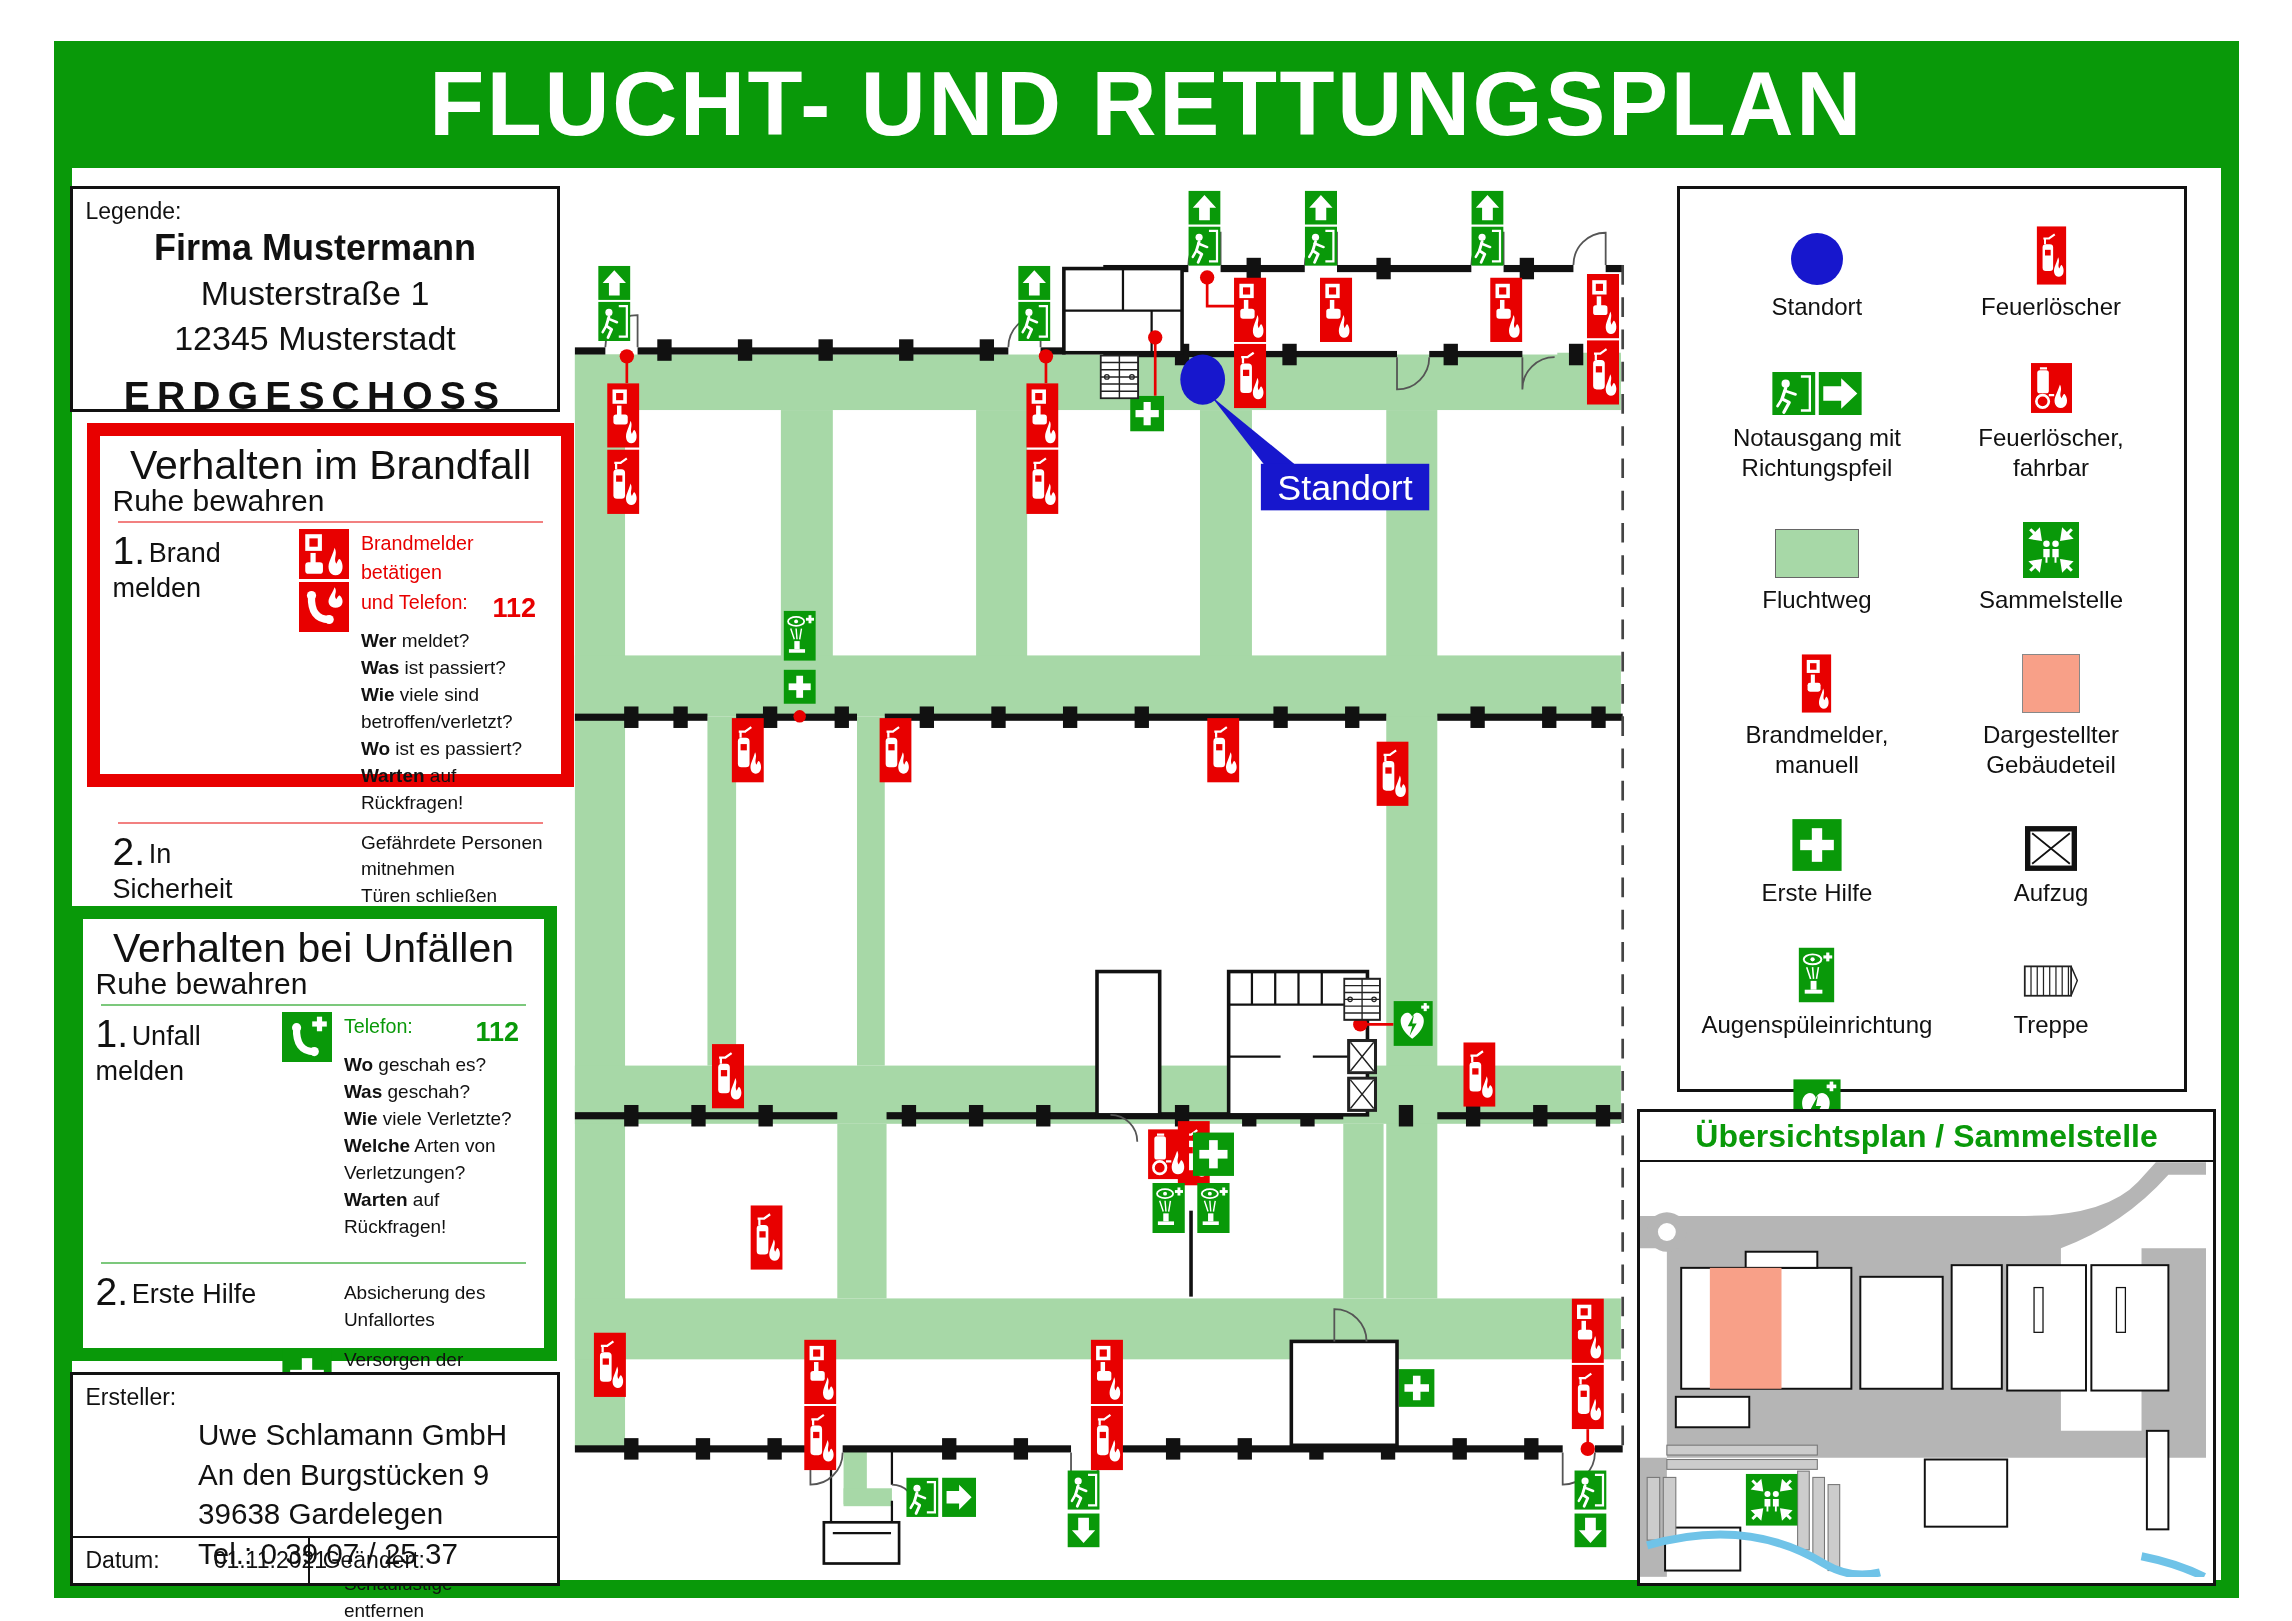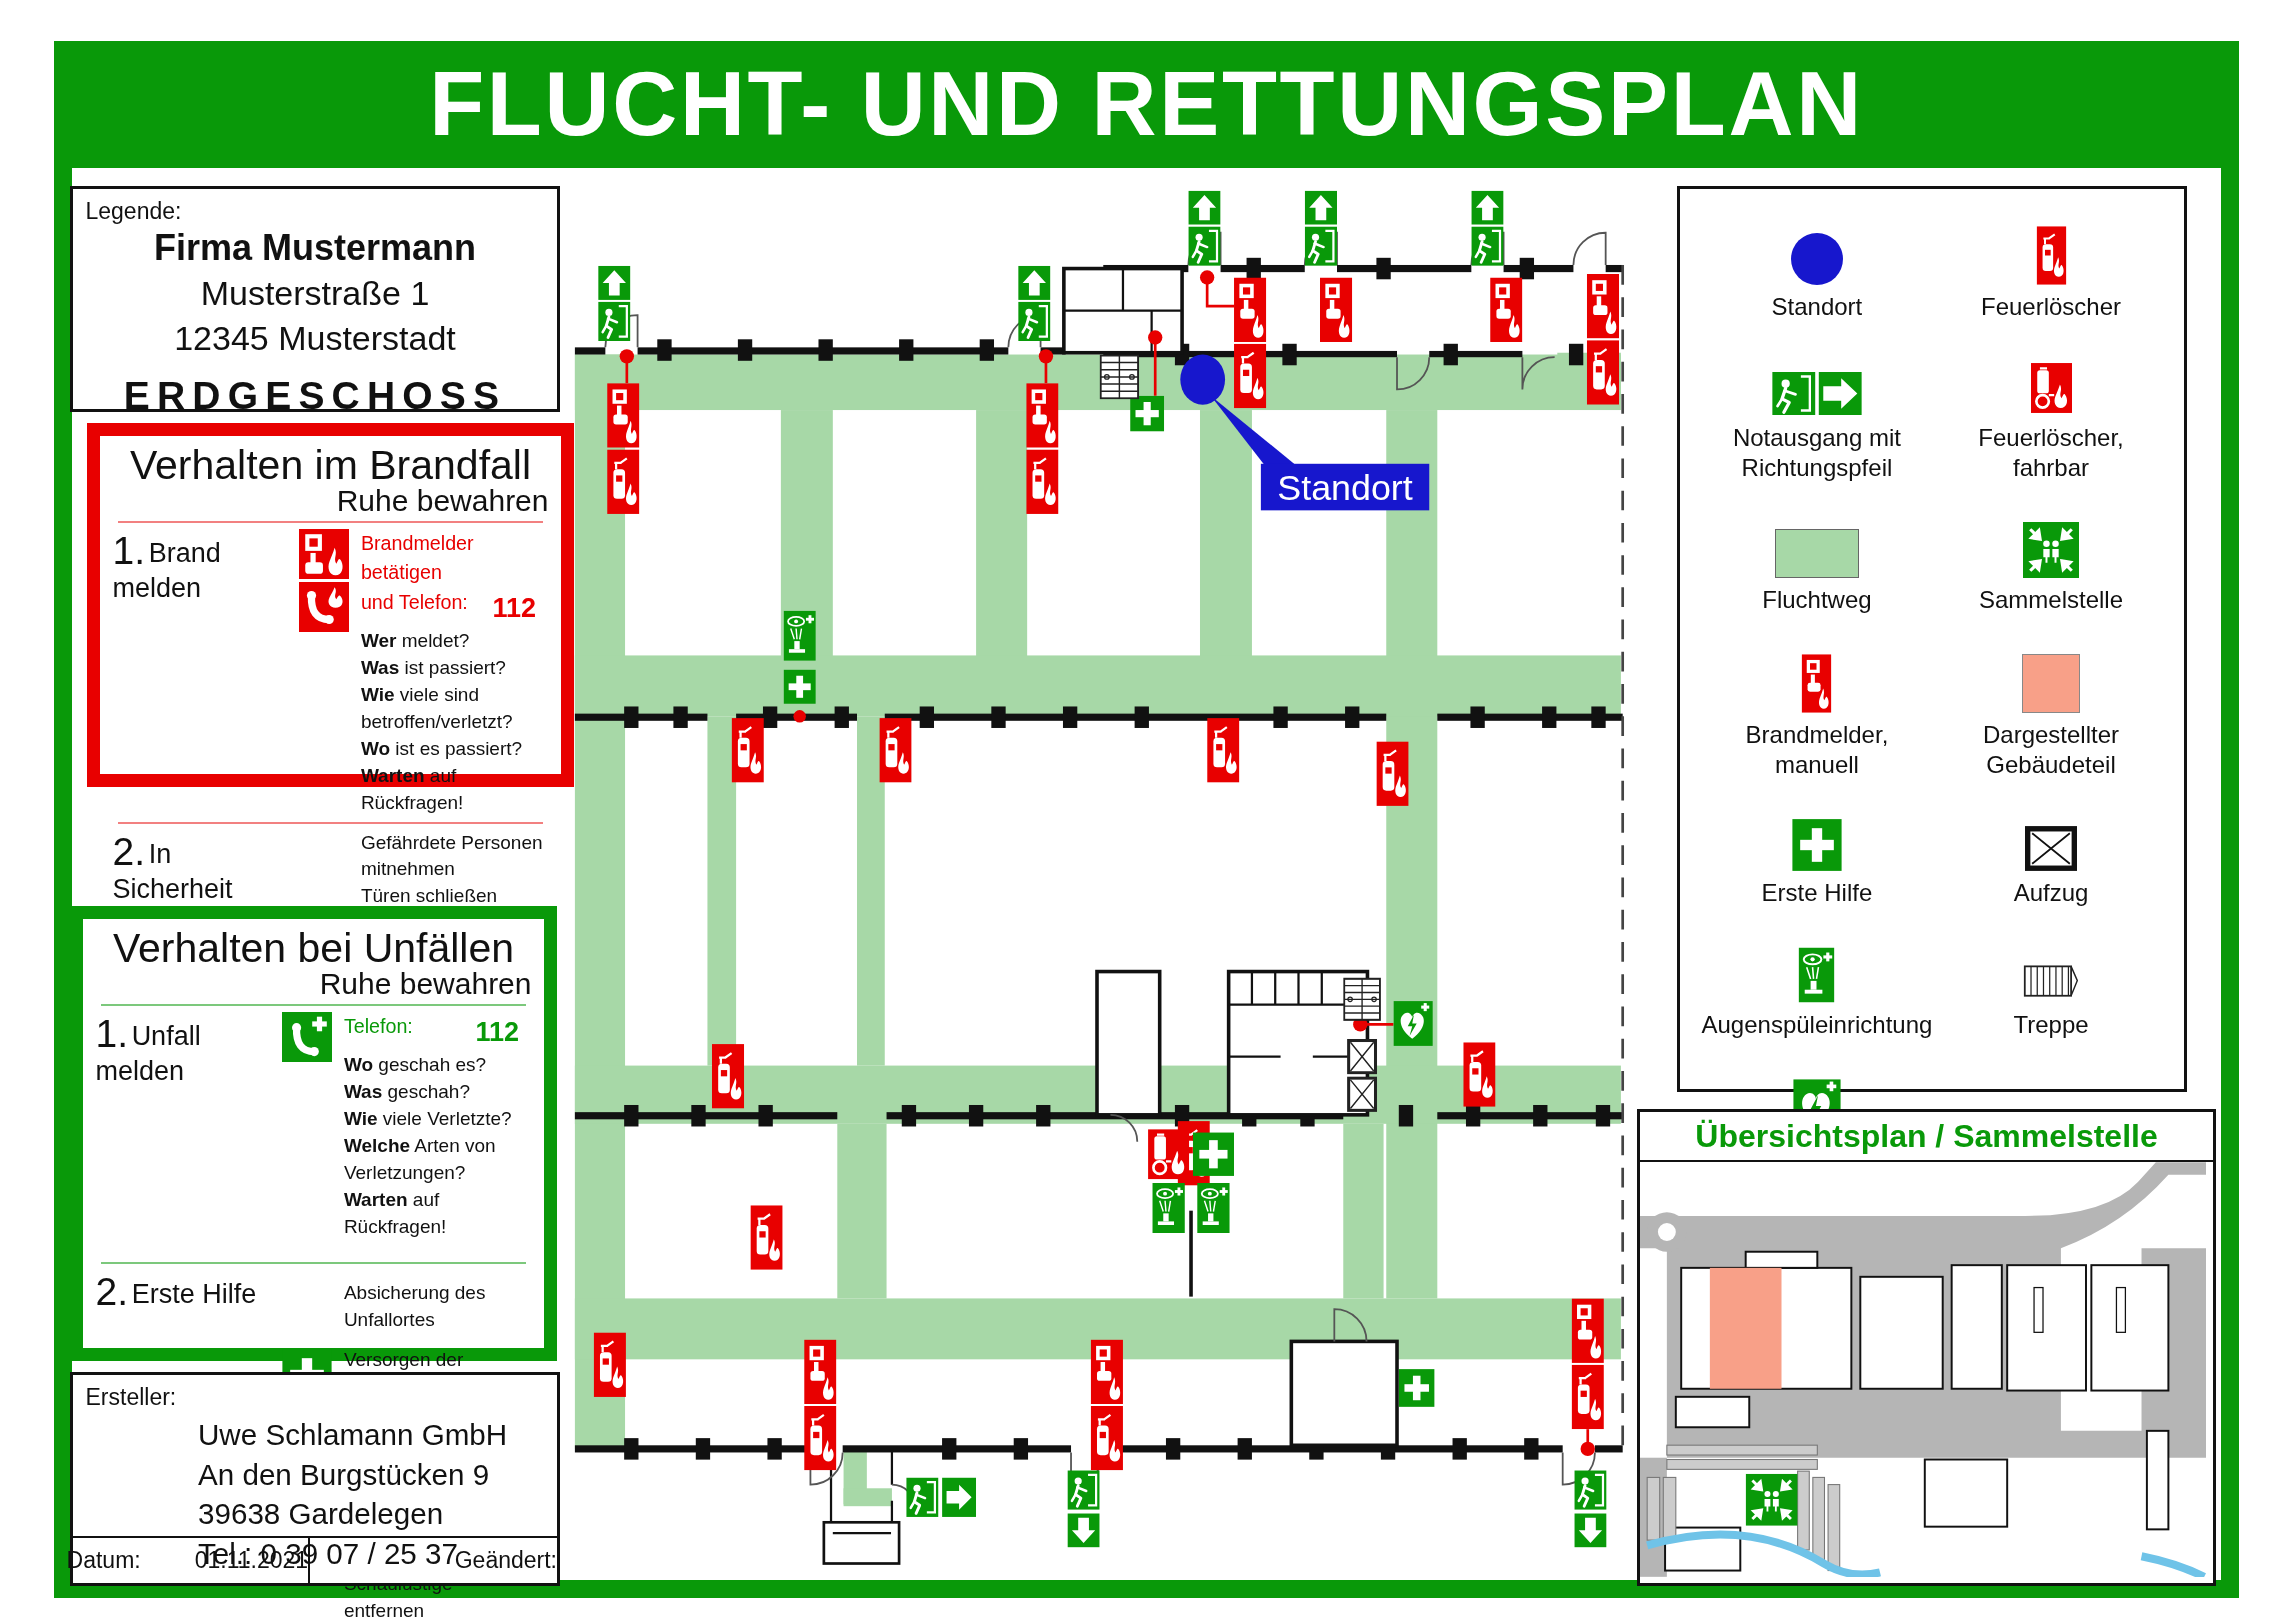--- a/index.html
+++ b/index.html
@@ -19,41 +19,41 @@
   #objekt-box{left:70px;top:186px;width:484px;height:220px;}
   .small-label{font-size:23px;margin:9px 0 1.8px 12.5px;}
   .center-lines{text-align:center;}
   #objekt-box .l1{font-size:36px;font-weight:bold;margin-top:1.8px;}
   #objekt-box .l2,#objekt-box .l3{font-size:34px;margin-top:5.4px;}
   #objekt-box .l4{font-size:39px;font-weight:bold;letter-spacing:7.2px;margin-top:16px;}
   .ipanel{background:#fff;padding:7.2px 12.5px;box-sizing:border-box;}
   #fire-box{left:70px;top:423px;width:487px;height:364px;border:13.4px solid var(--red);margin-left:17px;}
   #acc-box{left:70px;top:906px;width:487px;height:455px;border:13.4px solid var(--green);}
   .p-title{font-size:41px;text-align:center;line-height:1.0;margin-top:1.8px;}
-  .p-sub{font-size:30px;text-align:right;line-height:1.0;}
+  .p-sub{font-size:30px;text-align:left;line-height:1.0;}
   .sep{height:1.8px;margin:5.4px 5.4px;}
   .sep.r{background:#f28080;}
   .sep.g{background:#7cc87c;}
   .step{display:flex;margin-top:1.8px;}
   .st-left{width:179px;flex:none;font-size:27px;line-height:1.15;}
   .st-left .num{font-size:39px;font-weight:normal;margin-right:3.6px;vertical-align:-1.8px;}
   .st-icons{width:64px;flex:none;display:flex;flex-direction:column;align-items:center;gap:3.6px;}
   .st-right{flex:1;font-size:19px;line-height:1.42;padding-left:5.4px;}
   .redtxt{color:var(--red);font-size:19.7px;line-height:1.5;}
   .grntxt{color:var(--green);font-size:19.7px;line-height:1.5;}
   .phone-row{display:flex;justify-content:space-between;padding-right:12.5px;}
   .p112r{color:var(--red);font-weight:bold;font-size:27px;}
   .p112g{color:var(--green);font-weight:bold;font-size:27px;}
   .qline b{font-weight:bold;}
   .lines2 div{margin-bottom:12.5px;}
   .boldline{font-weight:bold;}
   #ersteller-box{left:70px;top:1372px;width:484px;height:208px;}
   #ersteller-box .lines{font-size:29.6px;line-height:1.35;margin-top:3.6px;padding-left:125px;}
   #erst-bottom{position:absolute;left:0;right:0;bottom:0;height:45px;border-top:2.7px solid #111;display:flex;font-size:23px;}
-  #erst-bottom .cell{display:flex;align-items:center;padding-left:12.5px;justify-content:flex-end;}
+  #erst-bottom .cell{display:flex;align-items:center;padding-left:12.5px;}
   #erst-bottom .c1{width:46%;border-right:2.7px solid #111;}
   #erst-bottom .c1 .dval{margin-left:54px;}
   #erst-bottom .c2{flex:1;}
   
   #legend-box{left:1677px;top:186px;width:510px;height:906px;padding:14.3px 21.5px;box-sizing:border-box;}
   #legend-title{font-size:30px;font-weight:bold;text-decoration:underline;}
   #legend-grid{display:grid;grid-template-columns:1fr 1fr;margin-top:23px;row-gap:39px;column-gap:7.2px;}
   .lg-item{display:flex;flex-direction:column;align-items:center;justify-content:flex-end;}
   .lg-item .lab{font-size:24px;text-align:center;white-space:pre-line;line-height:1.25;margin-top:7.2px;}
   .sw-flucht{width:82px;height:47px;background:var(--lgreen);border:0.9px solid #666;}

